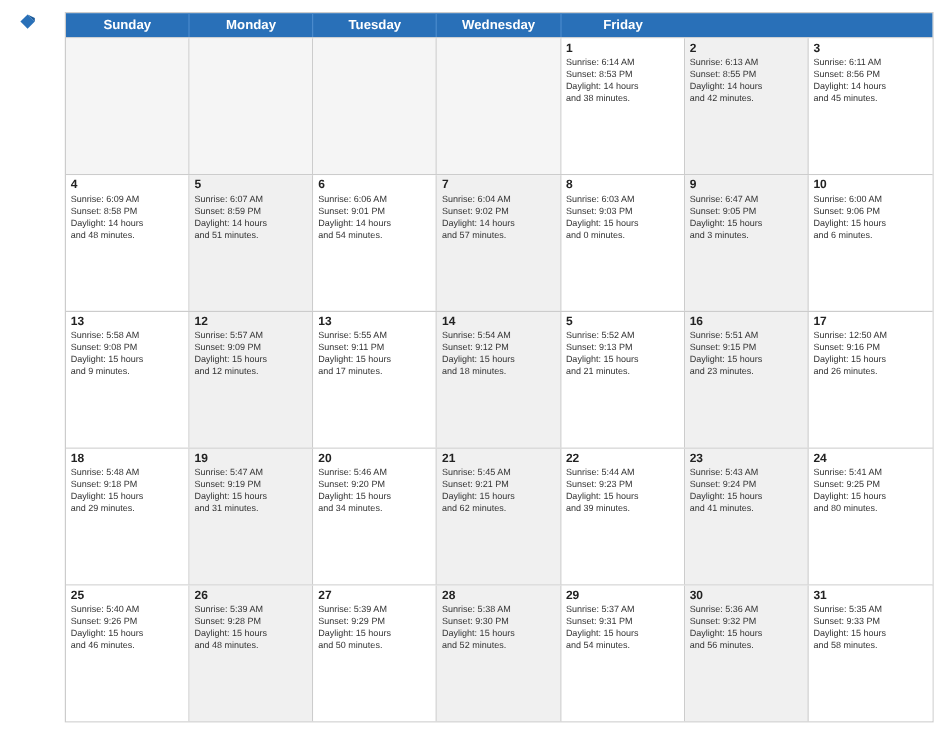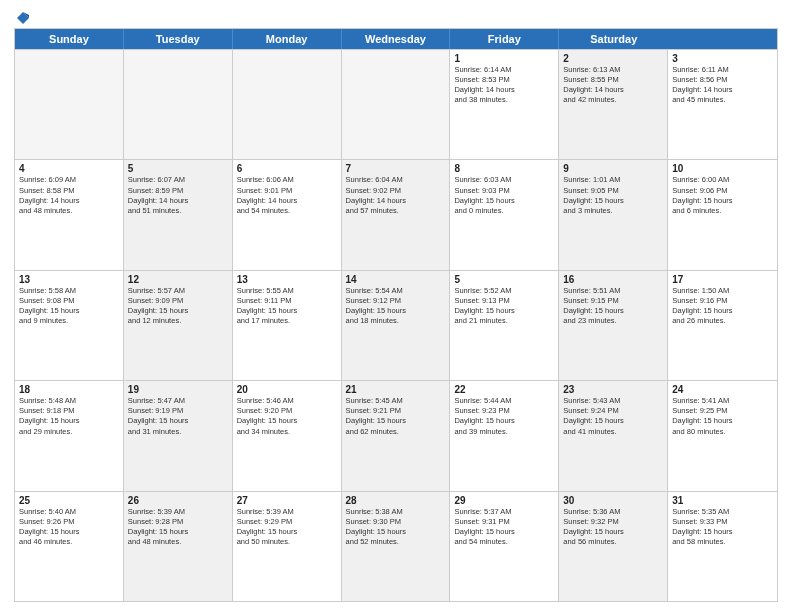--- a/index.html
+++ b/index.html
@@ -8,21 +8,21 @@
       height: 612px;
       font-family: Arial, sans-serif;
       background: #fff;
       overflow: hidden;
     }
     .page {
       width: 792px;
       height: 612px;
       padding: 10px 14px;
       display: flex;
-      flex-direction: column;
+      gap: 22px;
     }
     .header {
       display: flex;
       justify-content: space-between;
       align-items: flex-start;
       margin-bottom: 6px;
     }
     .logo {
       display: flex;
       flex-direction: column;
@@ -114,25 +114,24 @@
     </div>
     <div class="title-block">
       <div class="month-title"></div>
       <div class="location-title"></div>
     </div>
   </div>
 
   <div class="calendar">
     <div class="cal-header">
     <div class="cal-header-cell">Sunday</div>
+        <div class="cal-header-cell">Monday</div>
         <div class="cal-header-cell">Tuesday</div>
-        <div class="cal-header-cell">Monday</div>
         <div class="cal-header-cell">Wednesday</div>
         <div class="cal-header-cell">Friday</div>
-        <div class="cal-header-cell">Saturday</div>
       </div>
     <div class="cal-body">
     <div class="cal-row">
           <div class="cal-cell empty"></div>
           <div class="cal-cell empty"></div>
           <div class="cal-cell empty"></div>
           <div class="cal-cell empty"></div>
           <div class="cal-cell">
             <span class="day-num">1</span>
             <div class="cell-text">Sunrise: 6:14 AM</div>
@@ -186,21 +185,21 @@
           </div>
           <div class="cal-cell">
             <span class="day-num">8</span>
             <div class="cell-text">Sunrise: 6:03 AM</div>
             <div class="cell-text">Sunset: 9:03 PM</div>
             <div class="cell-text">Daylight: 15 hours</div>
             <div class="cell-text">and 0 minutes.</div>
           </div>
           <div class="cal-cell shaded">
             <span class="day-num">9</span>
-            <div class="cell-text">Sunrise: 1:01 AM</div>
+            <div class="cell-text">Sunrise: 6:47 AM</div>
             <div class="cell-text">Sunset: 9:05 PM</div>
             <div class="cell-text">Daylight: 15 hours</div>
             <div class="cell-text">and 3 minutes.</div>
           </div>
           <div class="cal-cell">
             <span class="day-num">10</span>
             <div class="cell-text">Sunrise: 6:00 AM</div>
             <div class="cell-text">Sunset: 9:06 PM</div>
             <div class="cell-text">Daylight: 15 hours</div>
             <div class="cell-text">and 6 minutes.</div>
@@ -244,21 +243,21 @@
           </div>
           <div class="cal-cell shaded">
             <span class="day-num">16</span>
             <div class="cell-text">Sunrise: 5:51 AM</div>
             <div class="cell-text">Sunset: 9:15 PM</div>
             <div class="cell-text">Daylight: 15 hours</div>
             <div class="cell-text">and 23 minutes.</div>
           </div>
           <div class="cal-cell">
             <span class="day-num">17</span>
-            <div class="cell-text">Sunrise: 1:50 AM</div>
+            <div class="cell-text">Sunrise: 12:50 AM</div>
             <div class="cell-text">Sunset: 9:16 PM</div>
             <div class="cell-text">Daylight: 15 hours</div>
             <div class="cell-text">and 26 minutes.</div>
           </div>
         </div>
         <div class="cal-row">
           <div class="cal-cell">
             <span class="day-num">18</span>
             <div class="cell-text">Sunrise: 5:48 AM</div>
             <div class="cell-text">Sunset: 9:18 PM</div>

